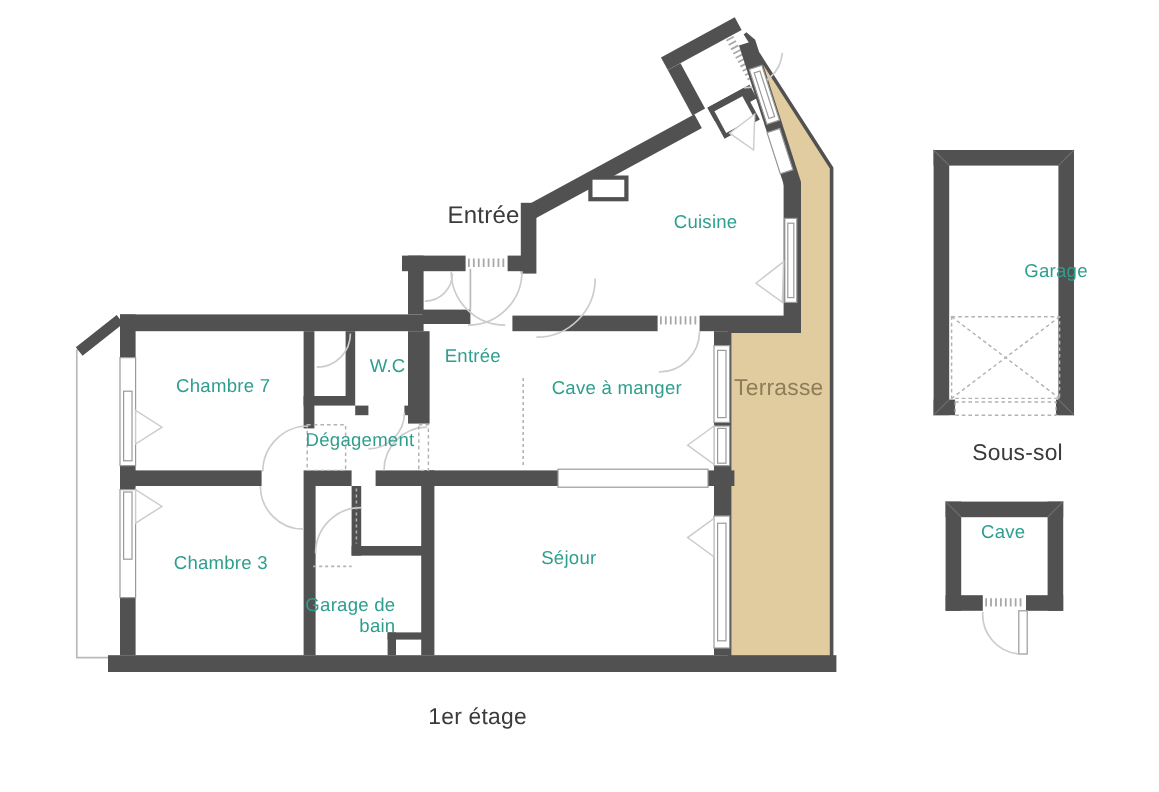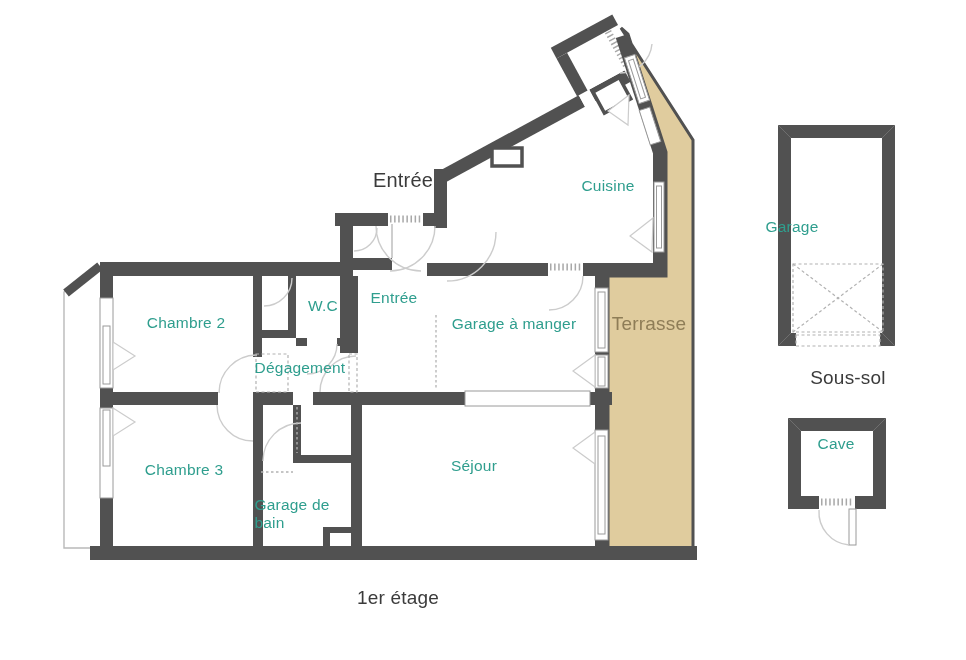--- a/index.html
+++ b/index.html
@@ -15,21 +15,21 @@
   .arc{stroke:var(--line);stroke-width:1.4;fill:none;}
   .flag{fill:#fff;stroke:var(--line);stroke-width:1.2;}
   .dash{stroke:var(--dash);stroke-width:1.3;fill:none;stroke-dasharray:2.5 2.5;}
   .dashbox{stroke:var(--dash);stroke-width:1.2;fill:none;stroke-dasharray:3 2.5;}
   .comb{stroke:#a8a8a8;stroke-width:7;fill:none;stroke-dasharray:1.5 2.6;}
   .thin{stroke:#b9b9b9;stroke-width:1.4;fill:none;}
   .miter{stroke:#6e6e6e;stroke-width:1;}
   .lbl{
     position:absolute;transform:translate(-50%,-50%);
     color:var(--room-label);font-size:15.5px;line-height:18px;
-    white-space:pre-line;text-align:left;letter-spacing:.2px;
+    white-space:pre-line;text-align:right;letter-spacing:.2px;
   }
   .lbl.dark{color:var(--annotation);font-size:19px;}
   .lbl.big{font-size:20px;}
   .lbl.terr{color:var(--terrace-label);font-size:19px;}
 </style>
 </head>
 <body>
 
 <div id="stage">
 
@@ -193,31 +193,31 @@
     <rect class="wall" x="788" y="496" width="31" height="13"></rect>
     <rect class="wall" x="855" y="496" width="31" height="13"></rect>
     <line class="miter" x1="788" y1="418" x2="801" y2="431"></line>
     <line class="miter" x1="886" y1="418" x2="873" y2="431"></line>
     <line class="comb" x1="821" y1="502" x2="853" y2="502"></line>
     <rect x="849" y="509" width="7" height="36" fill="#fff" stroke="#9a9a9a" stroke-width="1"></rect>
     <path class="arc" d="M 819 510 A 33 33 0 0 0 849 545"></path>
   </g>
 </svg>
 
-<div class="lbl" style="left:186px;top:323px">Chambre 2</div>
+<div class="lbl" style="left:186px;top:323px">Chambre 7</div>
 <div class="lbl" style="left:323px;top:306px">W.C</div>
 <div class="lbl" style="left:394px;top:298px">Entrée</div>
-<div class="lbl" style="left:514px;top:324px">Garage à manger</div>
-<div class="lbl" style="left:608px;top:186px">Cuisine</div>
+<div class="lbl" style="left:514px;top:324px">Cave à manger</div>
+<div class="lbl" style="left:588px;top:186px">Cuisine</div>
 <div class="lbl" style="left:300px;top:368px">Dégagement</div>
 <div class="lbl" style="left:184px;top:470px">Chambre 3</div>
 <div class="lbl" style="left:292px;top:514px">Garage de
 bain</div>
 <div class="lbl" style="left:474px;top:466px">Séjour</div>
 <div class="lbl terr" style="left:649px;top:324px">Terrasse</div>
-<div class="lbl" style="left:792px;top:227px">Garage</div>
+<div class="lbl" style="left:880px;top:227px">Garage</div>
 <div class="lbl" style="left:836px;top:444px">Cave</div>
 
 <div class="lbl dark big" style="left:403px;top:180px">Entrée</div>
 <div class="lbl dark" style="left:848px;top:378px">Sous-sol</div>
 <div class="lbl dark" style="left:398px;top:598px">1er étage</div>
 
 </div>
 
 </body></html>

